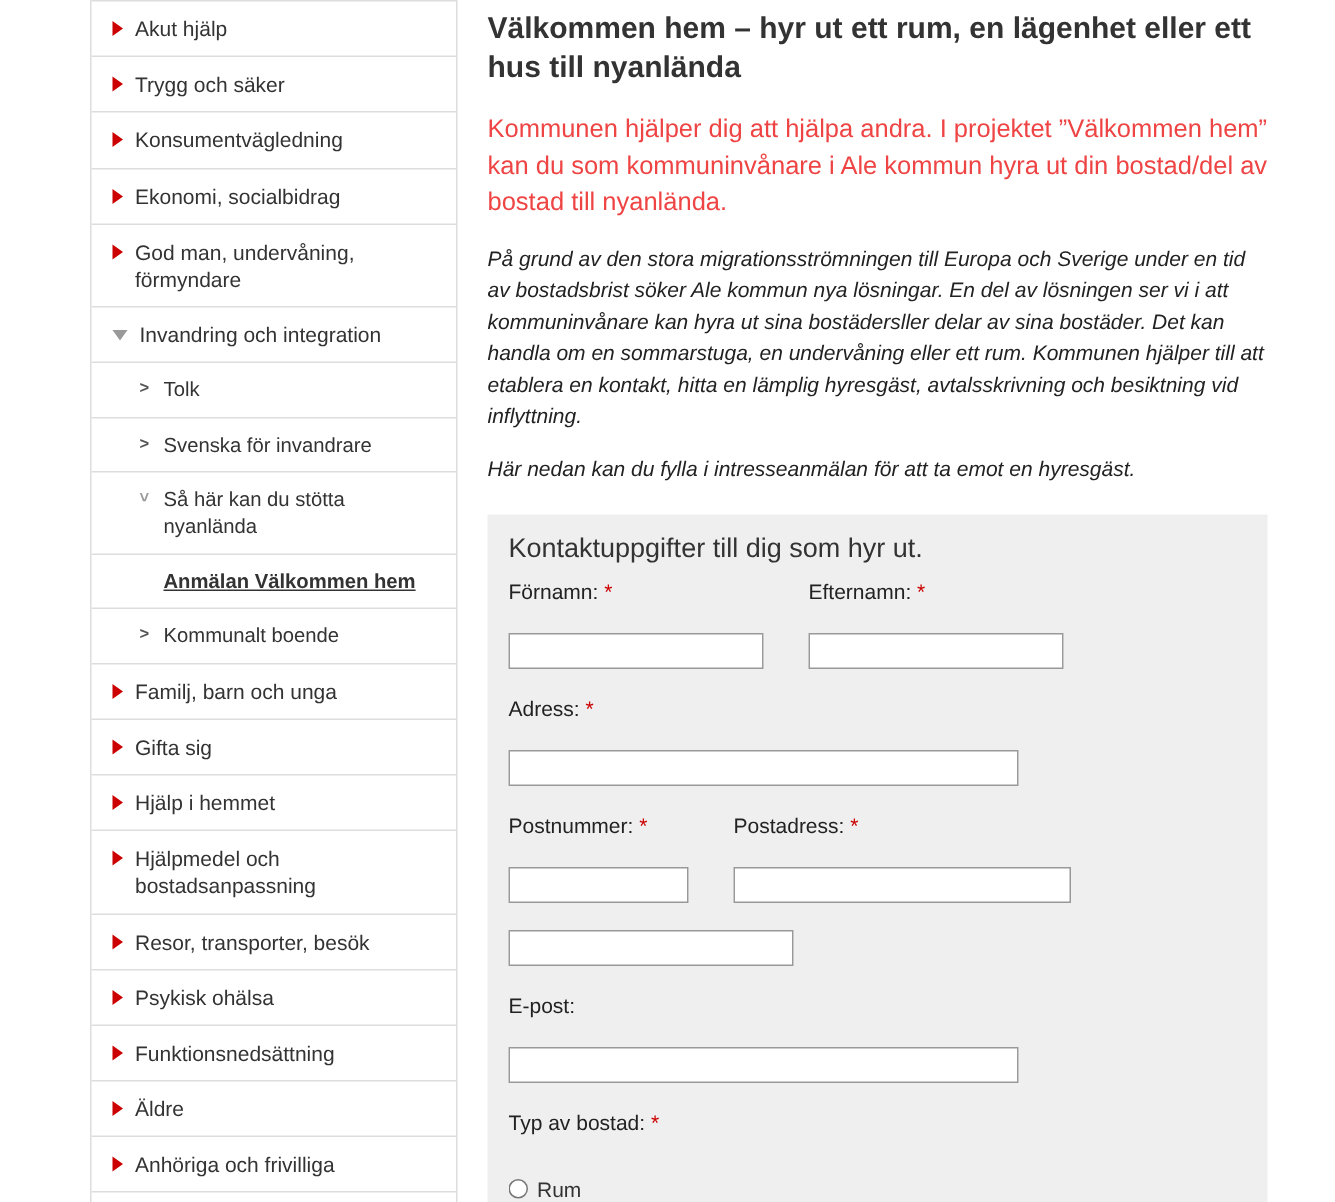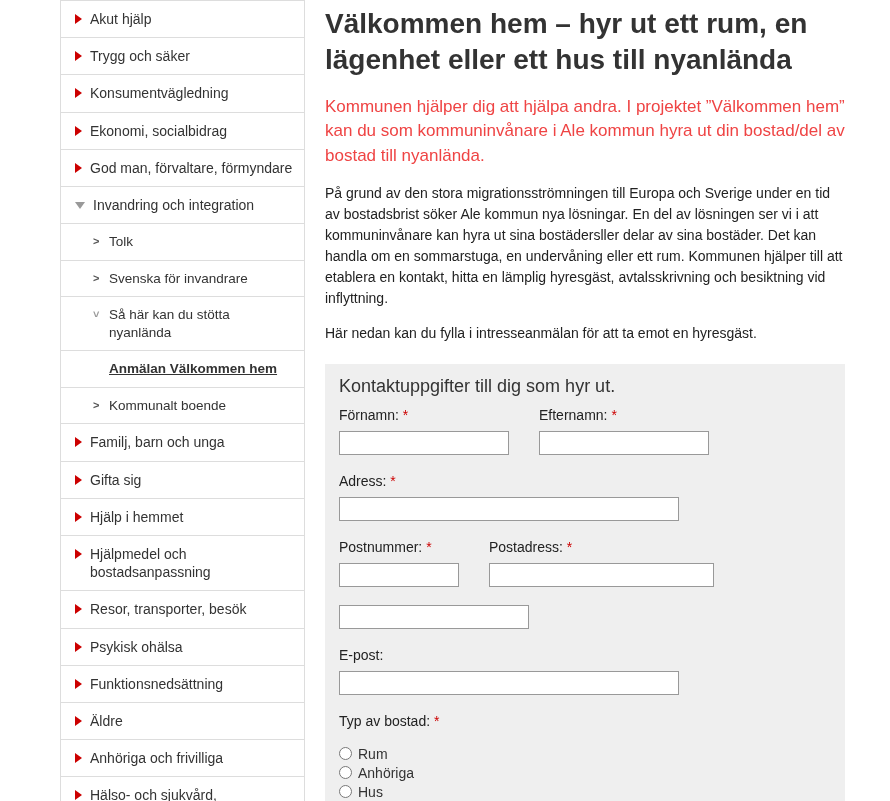--- a/index.html
+++ b/index.html
@@ -28,28 +28,28 @@
     }
     .arrow-icon.open {
       border-left: 5px solid transparent;
       border-right: 5px solid transparent;
       border-top: 7px solid #999; border-bottom: none;
       margin-top: 6px;
     }
     .chevron-icon { color: #555; font-size: 11px; font-weight: bold; margin-top: 2px; flex-shrink: 0; width: 8px; }
     .chevron-icon.open { color: #999; }
 
-    h1 { font-size: 28px; font-weight: bold; line-height: 1.3; margin: 6px 0 16px 0; }
+    h1 { font-size: 20px; font-weight: bold; line-height: 1.3; margin: 6px 0 16px 0; }
     .intro { font-size: 17px; line-height: 1.45; margin-bottom: 14px; color: #ef4444; }
-    .para { font-size: 14px; line-height: 1.5; margin-bottom: 14px; color: #222; }
+    .para { font-size: 14px; line-height: 1.5; margin-bottom: 14px; color: #222; font-style: italic; }
 
     .form-box { background: #efefef; padding: 12px 14px 20px 14px; margin-top: 20px; }
     .form-legend { font-size: 18px; margin-bottom: 10px; }
     .form-row { display: flex; gap: 30px; margin-bottom: 18px; flex-wrap: wrap; }
-    .form-field { display: flex; flex-direction: column; gap: 8px; }
+    .form-field { display: flex; flex-direction: column; gap: 20px; }
     .form-label { font-size: 14px; color: #222; }
     .form-label .req { color: #c00; }
     .form-input {
       border: 1px solid #999; background: #fff; height: 24px; padding: 2px 4px;
       font-size: 13px; font-family: inherit;
     }
     .w-sm { width: 170px; }
     .w-md { width: 225px; }
     .w-lg { width: 340px; }
     .w-xs { width: 120px; }
@@ -75,21 +75,21 @@
         <div class="nav-item level-1">
           <span class="arrow-icon"></span>
           <span class="label">Konsumentvägledning</span>
         </div>
         <div class="nav-item level-1">
           <span class="arrow-icon"></span>
           <span class="label">Ekonomi, socialbidrag</span>
         </div>
         <div class="nav-item level-1">
           <span class="arrow-icon"></span>
-          <span class="label">God man, förvaltare, förmyndare</span>
+          <span class="label">God man, undervåning, förmyndare</span>
         </div>
         <div class="nav-item level-1">
           <span class="arrow-icon open"></span>
           <span class="label">Invandring och integration</span>
         </div>
         <div class="nav-item level-2">
           <span class="chevron-icon">&gt;</span>
           <span class="label">Tolk</span>
         </div>
         <div class="nav-item level-2">

